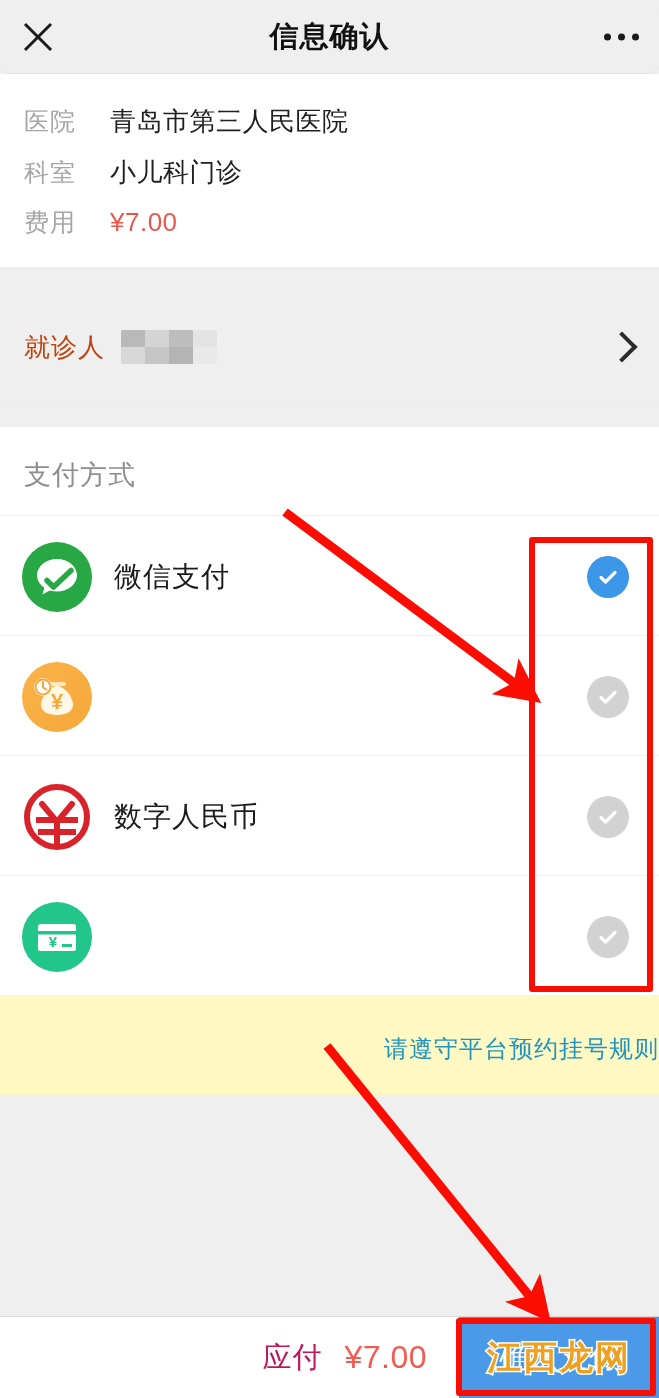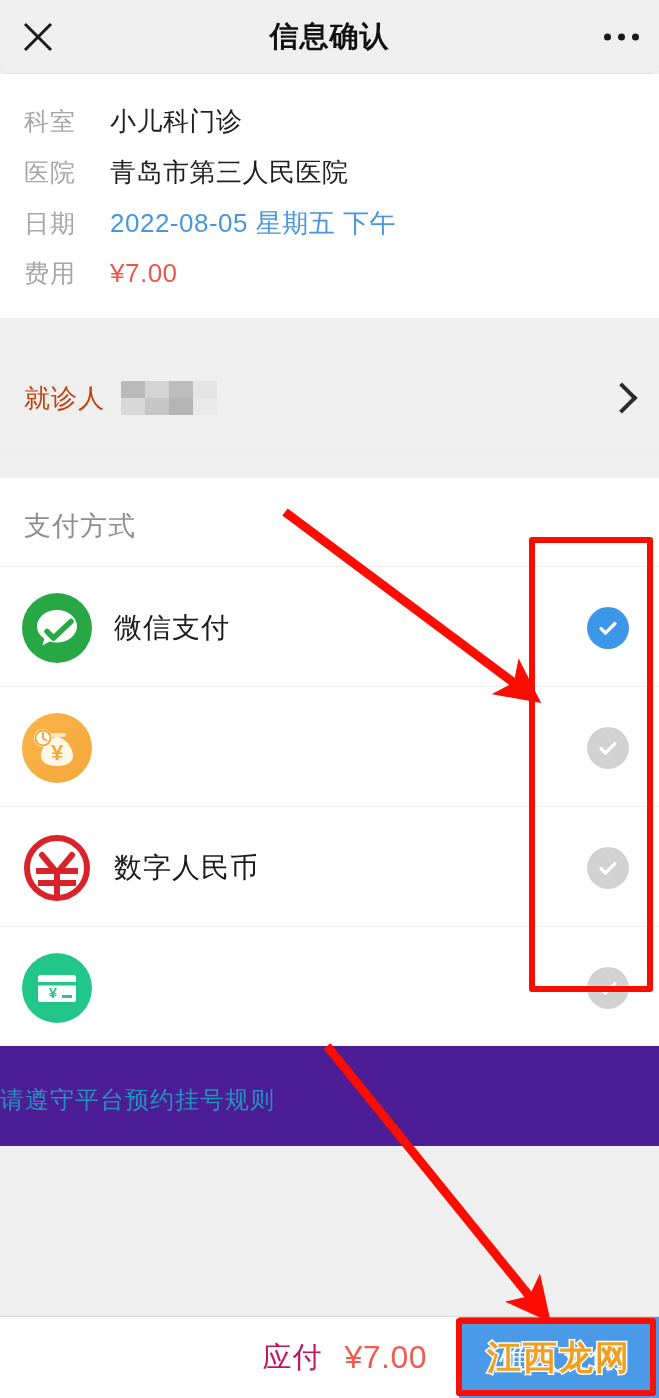--- a/index.html
+++ b/index.html
@@ -153,22 +153,22 @@
   .pay-check svg { display: block; }
 
   
   .ic-wechat { background: #27a845; }
   .ic-prepay { background: linear-gradient(135deg,#f9b34a 0%,#f6a83a 100%); }
   .ic-ecny   { background: #ffffff; }
   .ic-credit { background: #23c68a; }
 
   
   .rules {
-    background: #4c1d95;
-    text-align: left;
+    background: #fef9c3;
+    text-align: right;
     padding: 38px 0 0 0;
     height: 100px;
   }
   .rules a {
     font-size: 24px;
     color: #2193bf;
     text-decoration: none;
     letter-spacing: 1px;
   }
 
@@ -246,30 +246,26 @@
     <div class="nav-title">信息确认</div>
     <div class="nav-more">
       <i></i>
         <i></i>
         <i></i>
     </div>
   </div>
 
   <div class="card info-card">
     <div class="info-row">
+      <div class="info-label">医院</div>
+      <div class="info-value">青岛市第三人民医院</div>
+    </div>
+    <div class="info-row">
       <div class="info-label">科室</div>
       <div class="info-value">小儿科门诊</div>
-    </div>
-    <div class="info-row">
-      <div class="info-label">医院</div>
-      <div class="info-value">青岛市第三人民医院</div>
-    </div>
-    <div class="info-row">
-      <div class="info-label">日期</div>
-      <div class="info-value blue">2022-08-05 星期五 下午</div>
     </div>
     <div class="info-row">
       <div class="info-label">费用</div>
       <div class="info-value red">¥7.00</div>
     </div>
   </div>
 
   <div class="gap"></div>
 
   <div class="patient-card">

